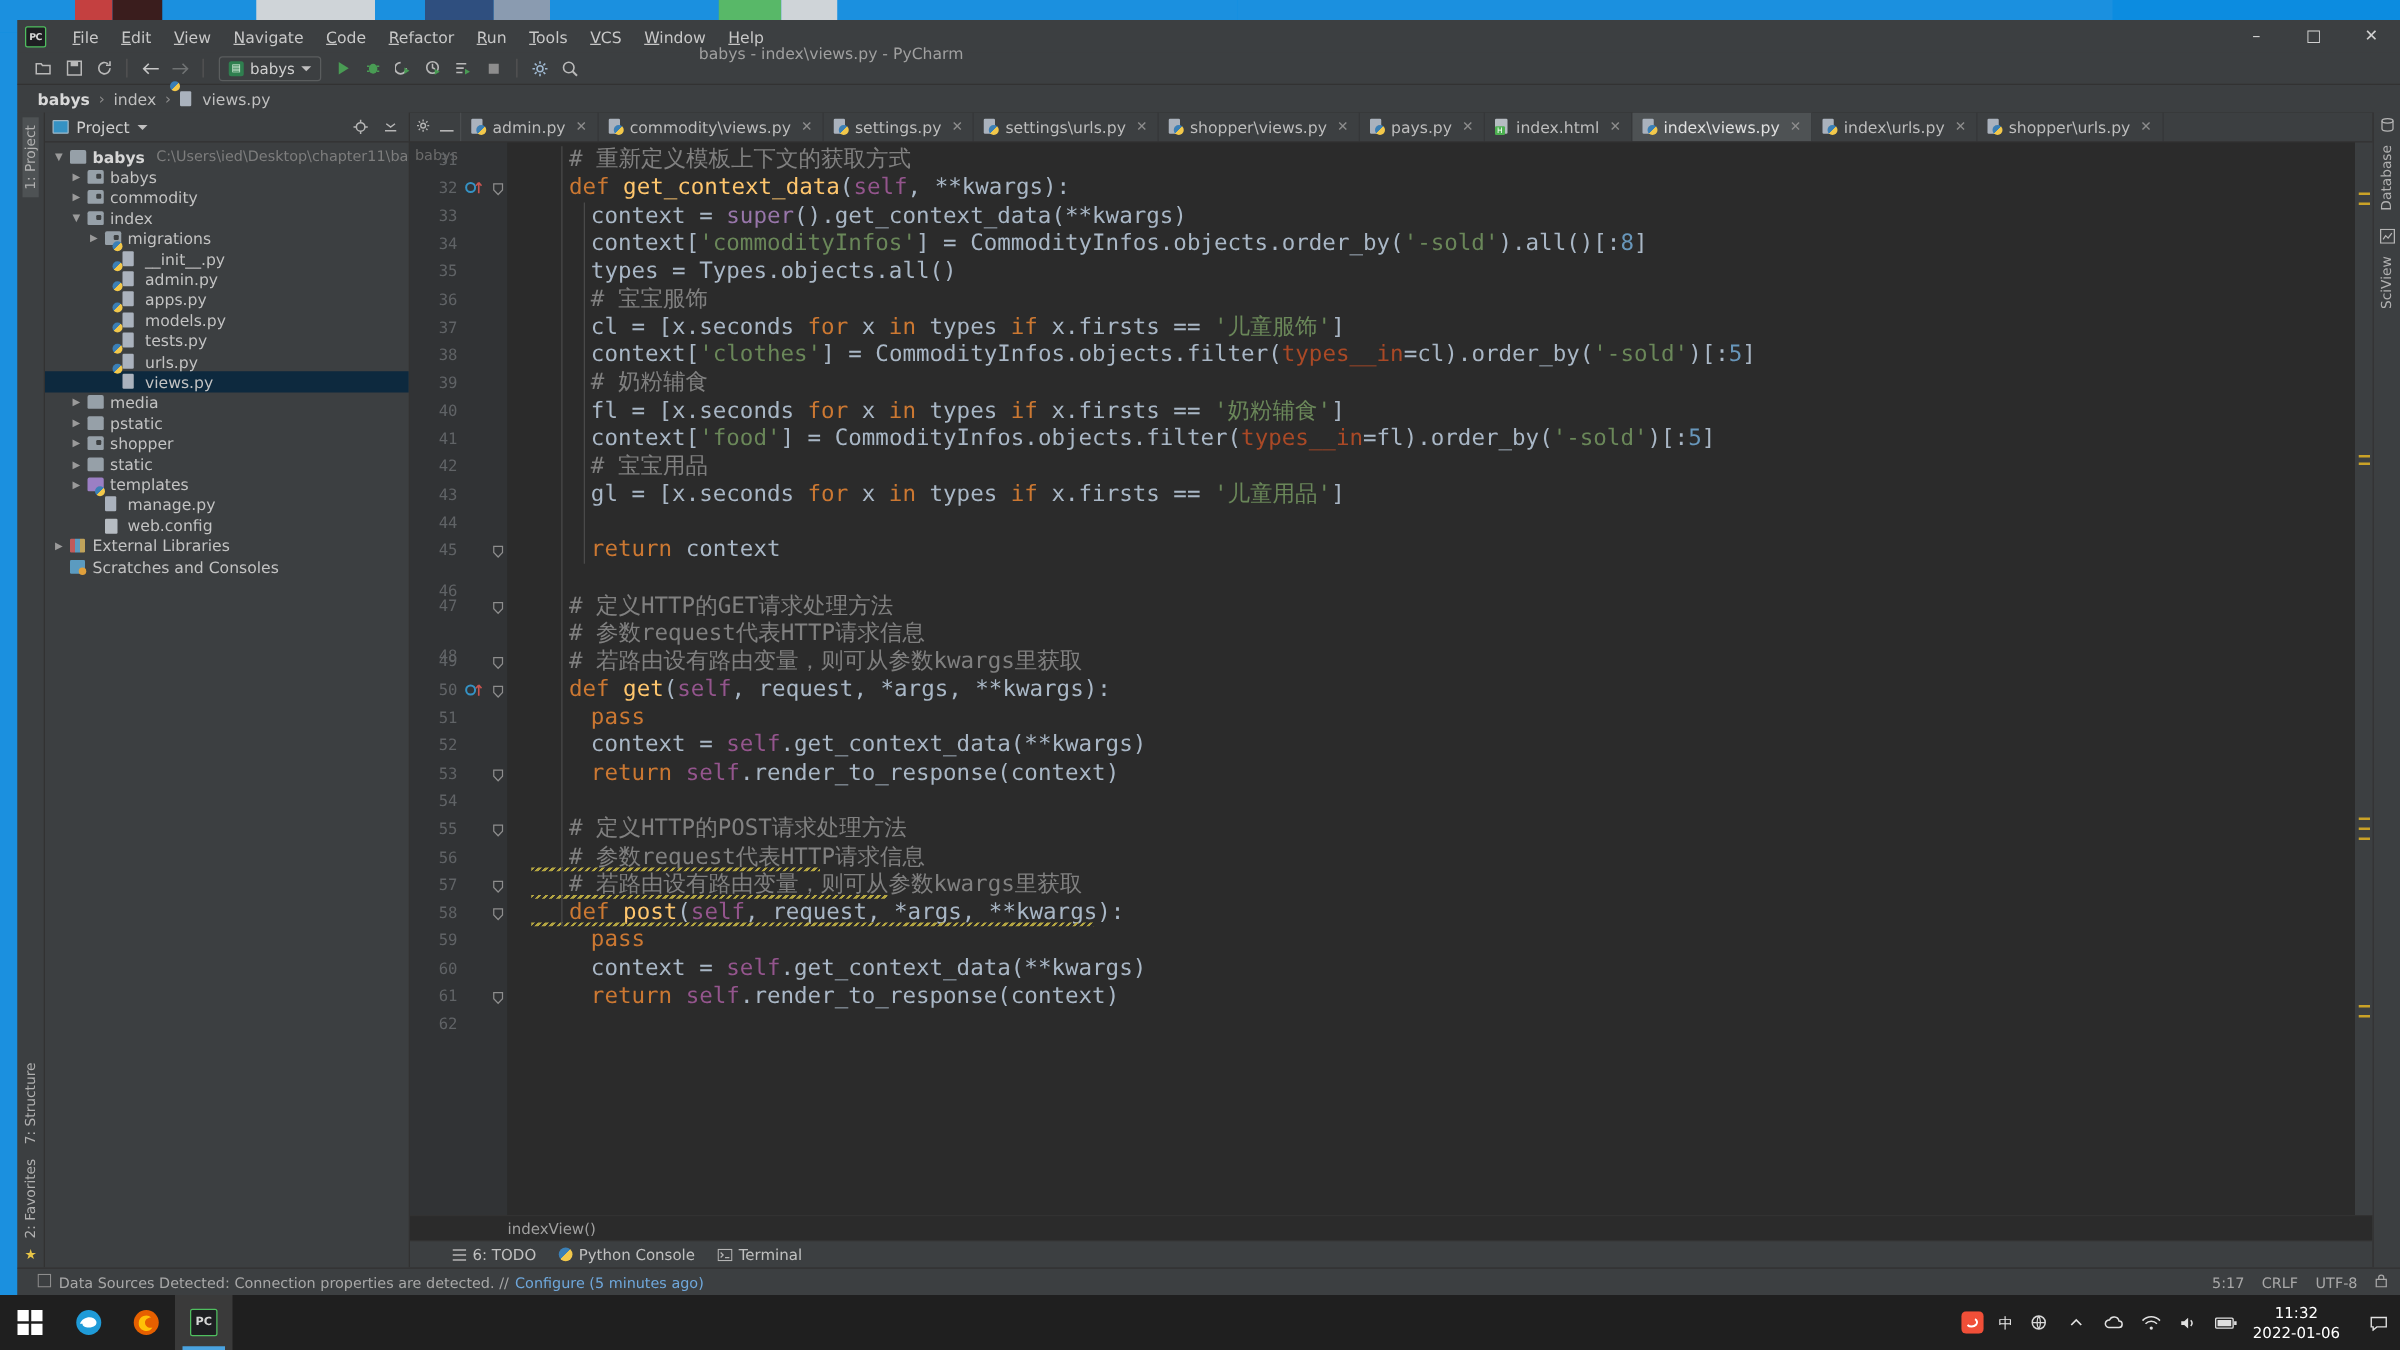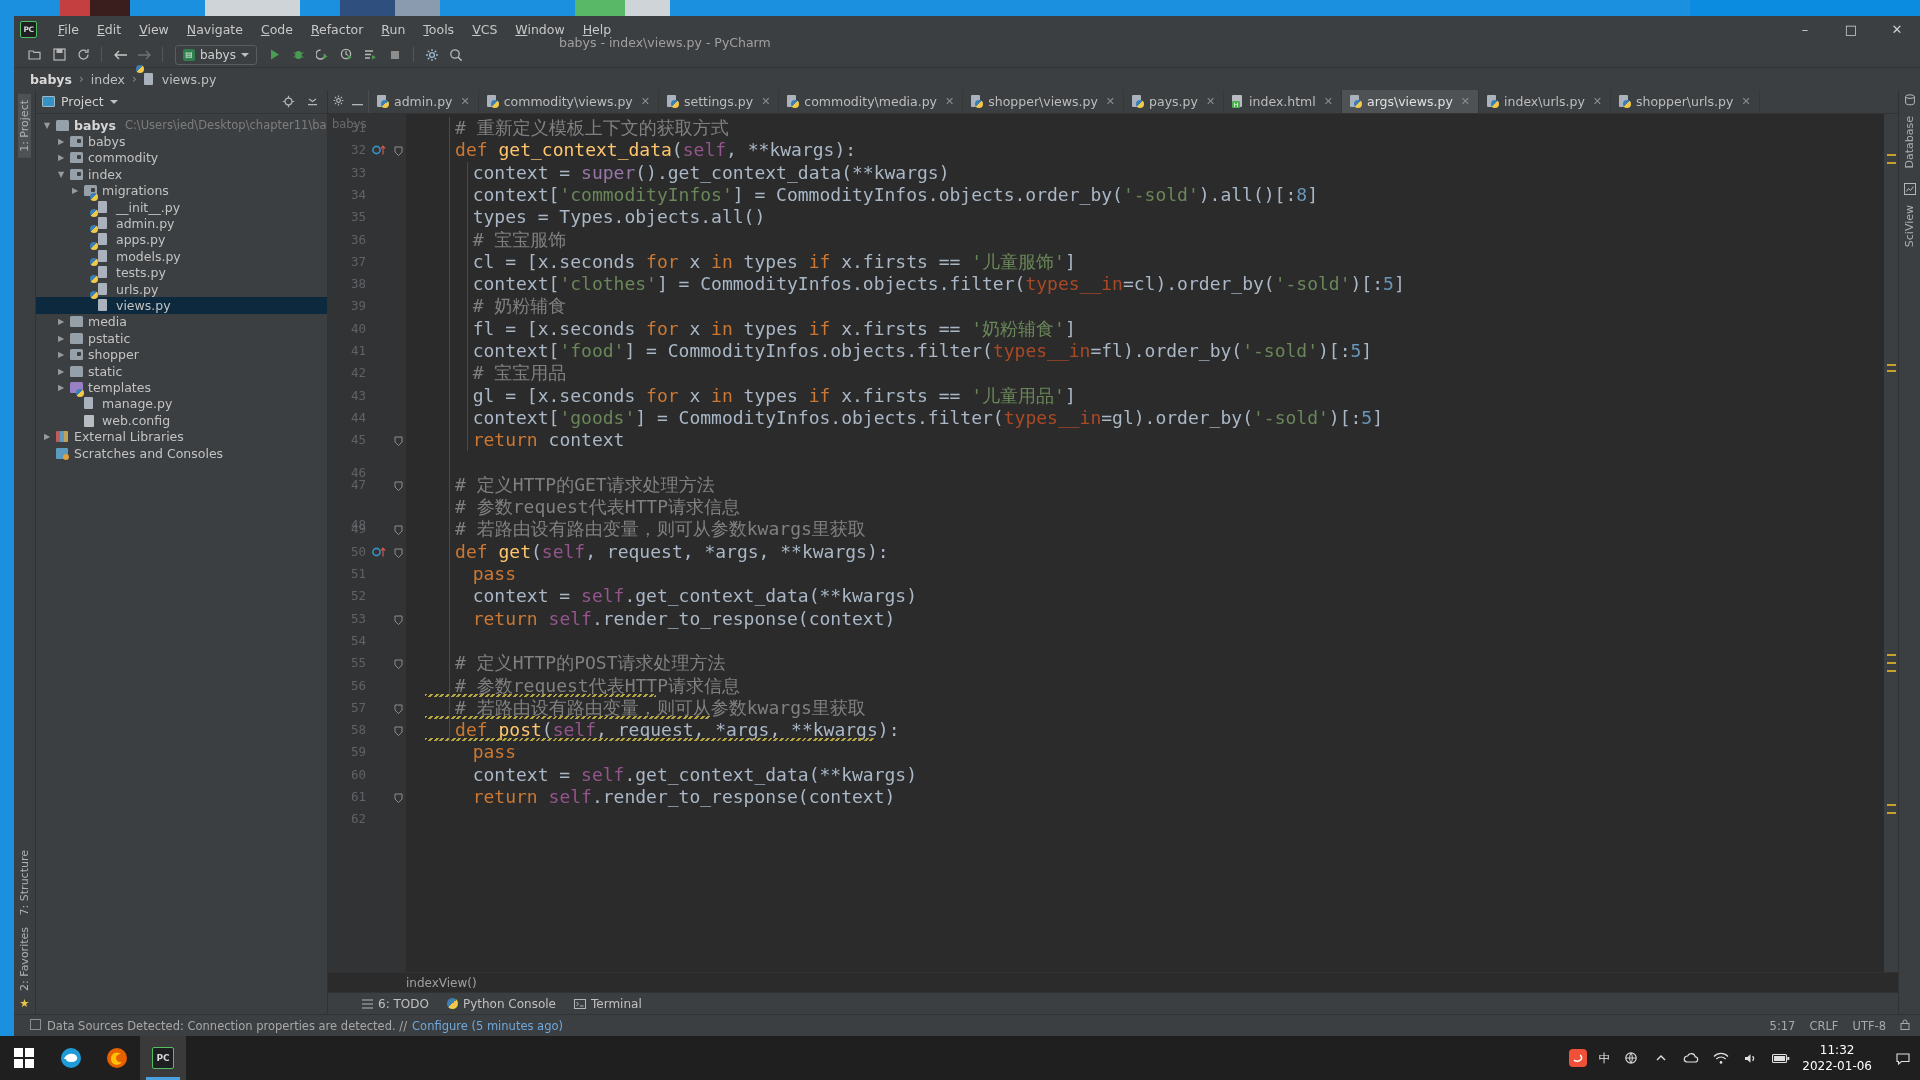--- a/index.html
+++ b/index.html
@@ -507,41 +507,41 @@
                 <span>commodity\views.py</span>
                 <span class="x">✕</span>
               </div>
               <div class="tab">
                 <span class="ico-py"></span>
                 <span>settings.py</span>
                 <span class="x">✕</span>
               </div>
               <div class="tab">
                 <span class="ico-py"></span>
-                <span>commodity\media.py</span>
+                <span>settings\urls.py</span>
                 <span class="x">✕</span>
               </div>
               <div class="tab">
                 <span class="ico-py"></span>
                 <span>shopper\views.py</span>
                 <span class="x">✕</span>
               </div>
               <div class="tab">
                 <span class="ico-py"></span>
                 <span>pays.py</span>
                 <span class="x">✕</span>
               </div>
               <div class="tab">
                 <span class="ico-html"></span>
                 <span>index.html</span>
                 <span class="x">✕</span>
               </div>
               <div class="tab active">
                 <span class="ico-py"></span>
-                <span>args\views.py</span>
+                <span>index\views.py</span>
                 <span class="x">✕</span>
               </div>
               <div class="tab">
                 <span class="ico-py"></span>
                 <span>index\urls.py</span>
                 <span class="x">✕</span>
               </div>
               <div class="tab">
                 <span class="ico-py"></span>
                 <span>shopper\urls.py</span>
@@ -631,21 +631,20 @@
               <div class="codeline" style="top: 69.9px; left: 66.68px;"><span>context[</span><span class="s">'commodityInfos'</span><span>] = CommodityInfos.objects.order_by(</span><span class="s">'-sold'</span><span>).all()[:</span><span class="n">8</span><span>]</span></div>
               <div class="codeline" style="top: 92.2px; left: 66.68px;"><span>types = Types.objects.all()</span></div>
               <div class="codeline" style="top: 114.5px; left: 66.68px;"><span class="c"># 宝宝服饰</span></div>
               <div class="codeline" style="top: 136.8px; left: 66.68px;"><span>cl = [x.seconds </span><span class="k">for</span><span> x </span><span class="k">in</span><span> types </span><span class="k">if</span><span> x.firsts == </span><span class="s">'儿童服饰'</span><span>]</span></div>
               <div class="codeline" style="top: 159.1px; left: 66.68px;"><span>context[</span><span class="s">'clothes'</span><span>] = CommodityInfos.objects.filter(</span><span class="kw">types__in</span><span>=cl).order_by(</span><span class="s">'-sold'</span><span>)[:</span><span class="n">5</span><span>]</span></div>
               <div class="codeline" style="top: 181.4px; left: 66.68px;"><span class="c"># 奶粉辅食</span></div>
               <div class="codeline" style="top: 203.7px; left: 66.68px;"><span>fl = [x.seconds </span><span class="k">for</span><span> x </span><span class="k">in</span><span> types </span><span class="k">if</span><span> x.firsts == </span><span class="s">'奶粉辅食'</span><span>]</span></div>
               <div class="codeline" style="top: 226px; left: 66.68px;"><span>context[</span><span class="s">'food'</span><span>] = CommodityInfos.objects.filter(</span><span class="kw">types__in</span><span>=fl).order_by(</span><span class="s">'-sold'</span><span>)[:</span><span class="n">5</span><span>]</span></div>
               <div class="codeline" style="top: 248.3px; left: 66.68px;"><span class="c"># 宝宝用品</span></div>
               <div class="codeline" style="top: 270.6px; left: 66.68px;"><span>gl = [x.seconds </span><span class="k">for</span><span> x </span><span class="k">in</span><span> types </span><span class="k">if</span><span> x.firsts == </span><span class="s">'儿童用品'</span><span>]</span></div>
-              <div class="codeline" style="top: 292.9px; left: 66.68px;"><span>context[</span><span class="s">'goods'</span><span>] = CommodityInfos.objects.filter(</span><span class="kw">types__in</span><span>=gl).order_by(</span><span class="s">'-sold'</span><span>)[:</span><span class="n">5</span><span>]</span></div>
               <div class="codeline" style="top: 315.2px; left: 66.68px;"><span class="k">return</span><span> context</span></div>
               <div class="codeline" style="top: 337.5px; left: 14px;"></div>
               <div class="codeline" style="top: 359.8px; left: 49.12px;"><span class="c"># 定义HTTP的GET请求处理方法</span></div>
               <div class="codeline" style="top: 382.1px; left: 49.12px;"><span class="c"># 参数request代表HTTP请求信息</span></div>
               <div class="codeline" style="top: 404.4px; left: 49.12px;"><span class="c"># 若路由设有路由变量，则可从参数kwargs里获取</span></div>
               <div class="codeline" style="top: 426.7px; left: 49.12px;"><span class="k">def </span><span class="fn">get</span><span>(</span><span class="self">self</span><span>, request, *args, **kwargs):</span></div>
               <div class="codeline" style="top: 449px; left: 66.68px;"><span class="k">pass</span></div>
               <div class="codeline" style="top: 471.3px; left: 66.68px;"><span>context = </span><span class="self">self</span><span>.get_context_data(**kwargs)</span></div>
               <div class="codeline" style="top: 493.6px; left: 66.68px;"><span class="k">return</span><span> </span><span class="self">self</span><span>.render_to_response(context)</span></div>
               <div class="codeline" style="top: 515.9px; left: 14px;"></div>

